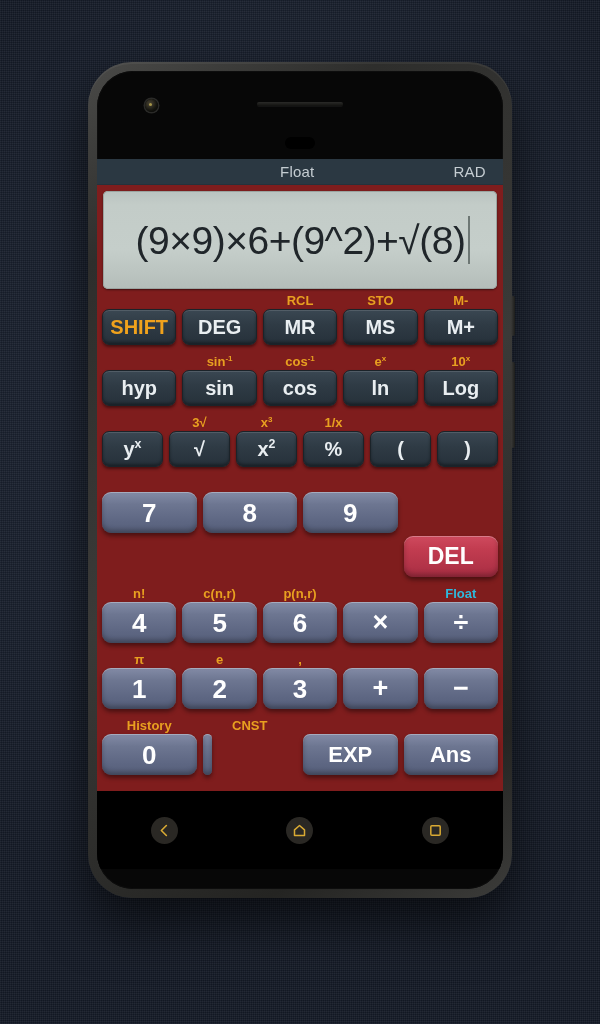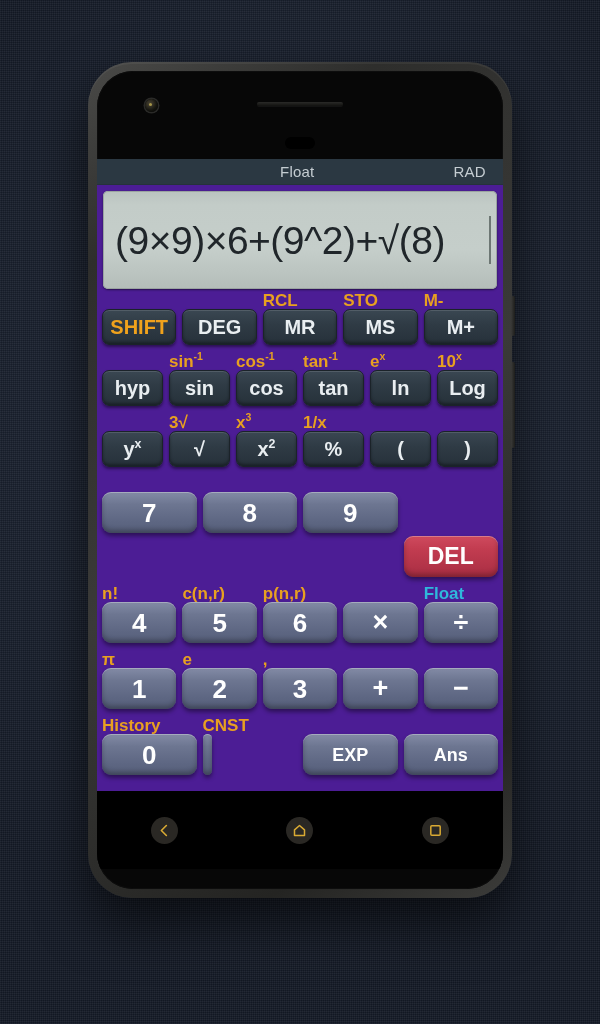--- a/index.html
+++ b/index.html
@@ -54,54 +54,54 @@
     box-shadow:0 1px 0 rgba(255,255,255,.05);
   }
   #sensor {
     position:absolute; left:50%; transform:translateX(-50%); top:66px;
     width:30px; height:12px; border-radius:7px; background:#000;
   }
 
   
   #screen {
     position:absolute; left:0; right:0; top:88px; height:632px;
-    background:#4c1d95; overflow:hidden;
+    background:#7f1d1d; overflow:hidden;
   }
 
   
   #modebar {
     height:26px; background:#2b3842; position:relative;
     display:flex; align-items:center;
     border-bottom:1px solid #26323b;
   }
   #mode-float { position:absolute; left:50%; transform:translateX(-58%); color:#c5cdd2;
     font-size:15px; letter-spacing:.2px; }
   #mode-angle { position:absolute; right:17px; color:#c5cdd2; font-size:15px; letter-spacing:.3px;margin-left:21px;}
 
   
   #display {
     margin:6px 6px 0 6px; height:98px; border-radius:5px;
     background:linear-gradient(180deg,#b9c2bf 0%,#c3ccc8 14%,#c5ceca 60%,#b4bdb9 100%);
     box-shadow:0 1px 2px rgba(0,0,0,.5), 0 0 0 1px #9aa4a0 inset;
-    display:flex; align-items:center; justify-content:space-between;
+    display:flex; align-items:center; justify-content:center;
     padding:0 6px 0 12px; overflow:hidden; position:relative;
   }
   #expr {
     color:#20262a; font-size:39px; line-height:1; white-space:nowrap;
     font-family:"Liberation Sans", sans-serif; letter-spacing:-.5px;
   }
   #caret { width:2px; height:48px; background:#6d7774; margin-left:3px; flex:0 0 auto; }
 
   
   #keypad { padding:4px 5px 6px 5px; }
   .krow { display:flex; gap:6px; }
   .kcell { flex:1 1 0; position:relative; }
 
   .sub {
-    height:16px; font-size:17px; line-height:16px;
+    height:16px; text-align:center; font-size:13px; line-height:16px;
     font-weight:bold; white-space:nowrap;
   }
   .sub.amber { color:#e8a020; }
   .sub.cyan  { color:#2fb8dc; }
   .sub.blank { color:transparent; }
 
   .key {
     display:flex; align-items:center; justify-content:center;
     width:100%; user-select:none; position:relative;
   }
@@ -130,21 +130,21 @@
     color:#fff; font-size:26px; font-weight:bold;
   }
   .key.red {
     background:linear-gradient(180deg,#cf4a5e 0%,#c23c50 32%,#b23348 75%,#a62d42 100%);
     box-shadow:0 1px 0 rgba(255,255,255,.28) inset,
                0 -3px 5px rgba(0,0,0,.25) inset,
                0 3px 4px rgba(0,0,0,.42);
     color:#fff; font-size:23px;margin-top:44px;
   }
   .key.light.op { font-size:27px; }
-  .key.light.small { font-size:18px; }
+  .key.light.small { font-size:22px;border-radius:7px; }
   .dot { width:9px; height:9px; border-radius:50%; background:#fff; }
   .eqsign { display:flex; flex-direction:column; gap:5px; }
   .eqsign i { display:block; width:30px; height:4px; background:#fff; border-radius:1px; }
 
   
   .kcell .well {
     position:absolute; left:8%; right:8%; bottom:-5px; height:9px;
     border-radius:0 0 50% 50%/0 0 100% 100%;
     background:rgba(0,0,0,.22); filter:blur(2px); z-index:-1;
   }
@@ -235,27 +235,20 @@
               <div class="sub amber">sin<sup>-1</sup></div>
               <div class="key dark">
                 <span class="lbl">sin</span>
               </div>
               <div class="well"></div>
             </div>
             <div class="kcell">
               <div class="sub amber">cos<sup>-1</sup></div>
               <div class="key dark">
                 <span class="lbl">cos</span>
-              </div>
-              <div class="well"></div>
-            </div>
-            <div class="kcell">
-              <div class="sub amber">tan<sup>-1</sup></div>
-              <div class="key dark">
-                <span class="lbl">tan</span>
               </div>
               <div class="well"></div>
             </div>
             <div class="kcell">
               <div class="sub amber">e<sup>x</sup></div>
               <div class="key dark">
                 <span class="lbl">ln</span>
               </div>
               <div class="well"></div>
             </div>

